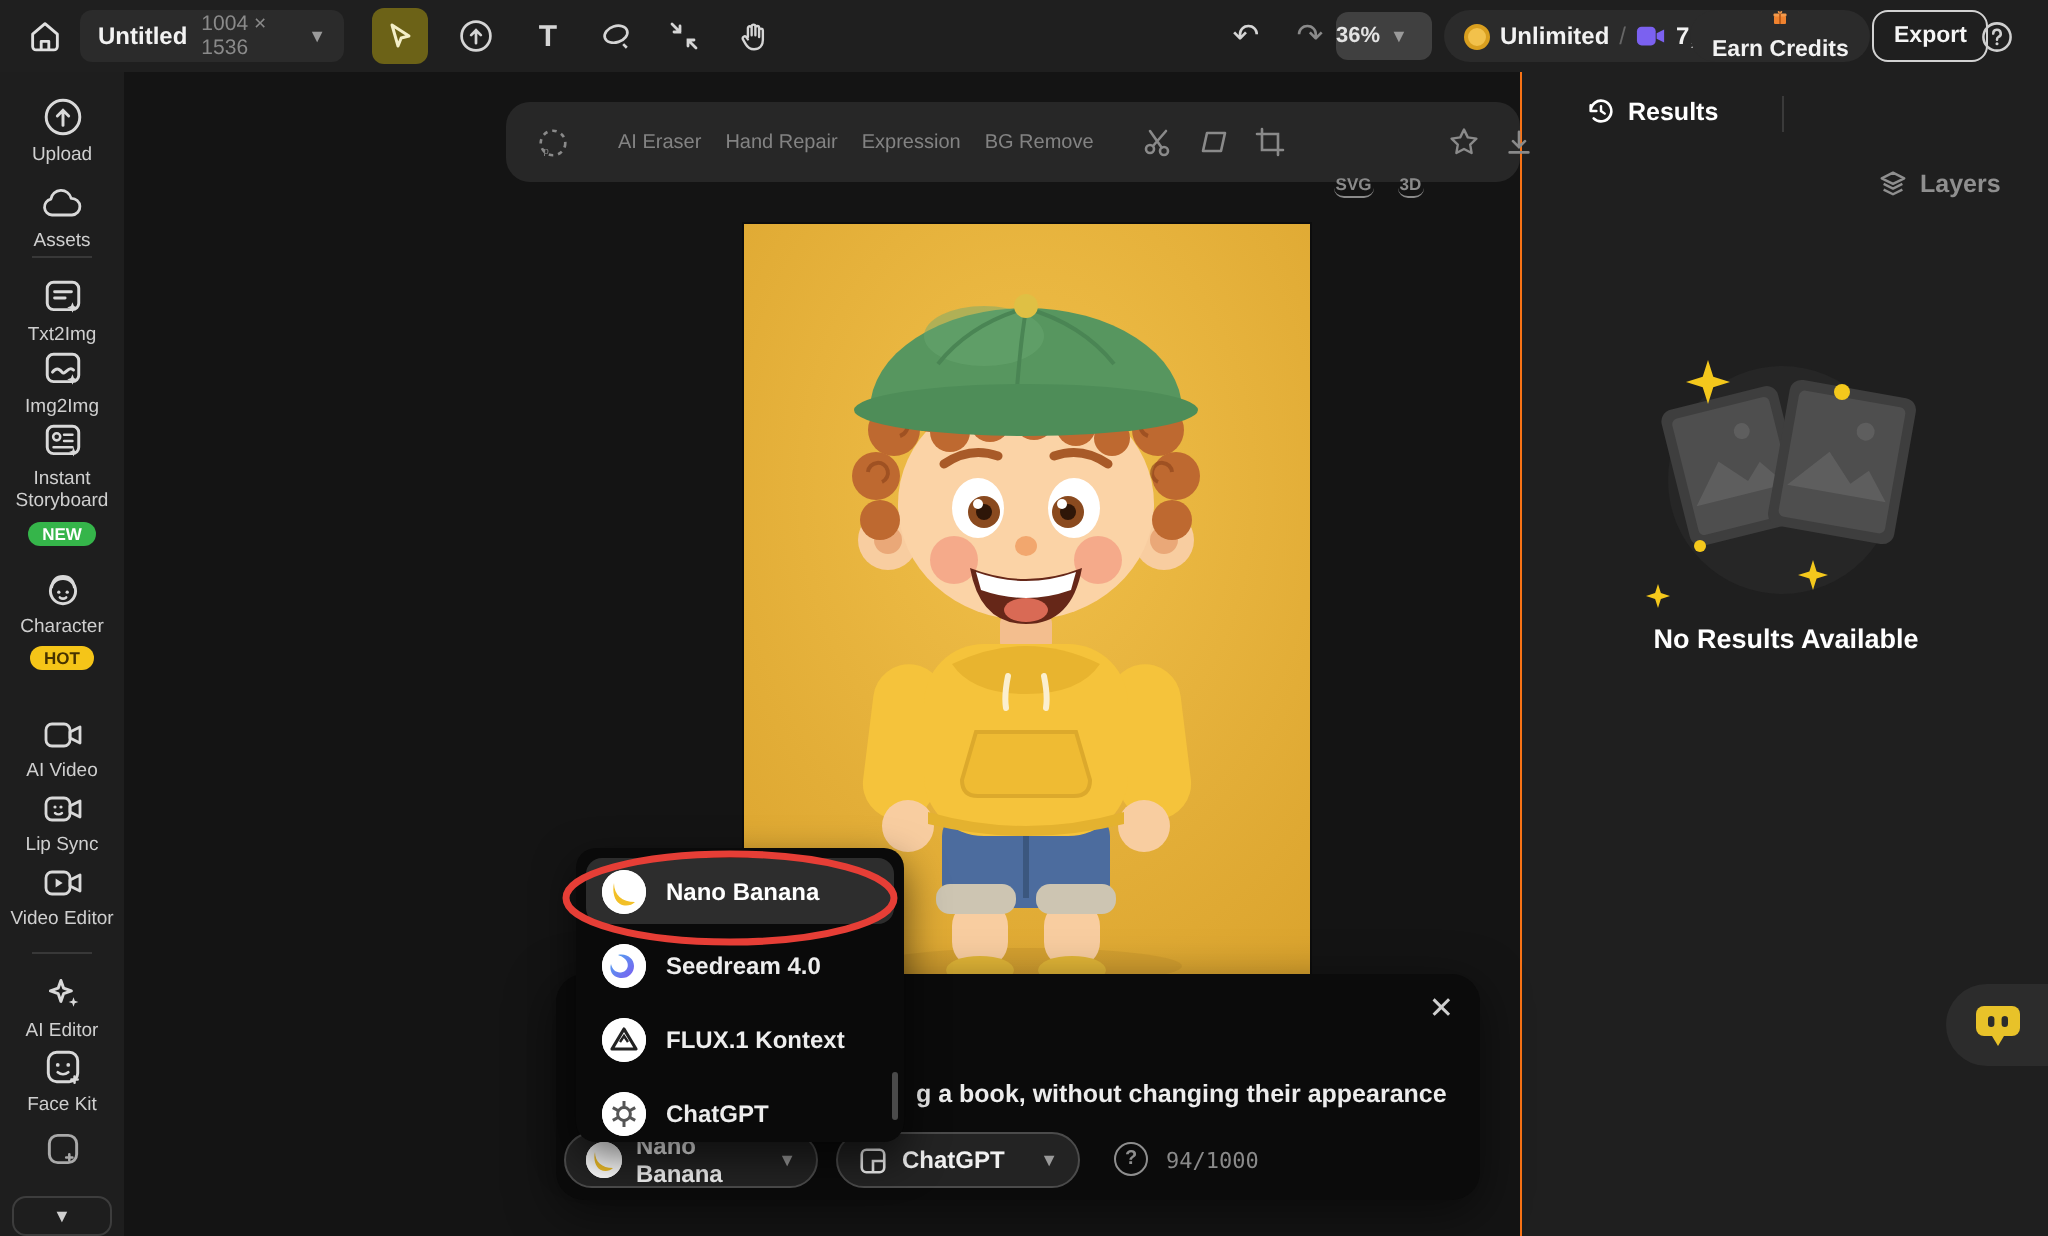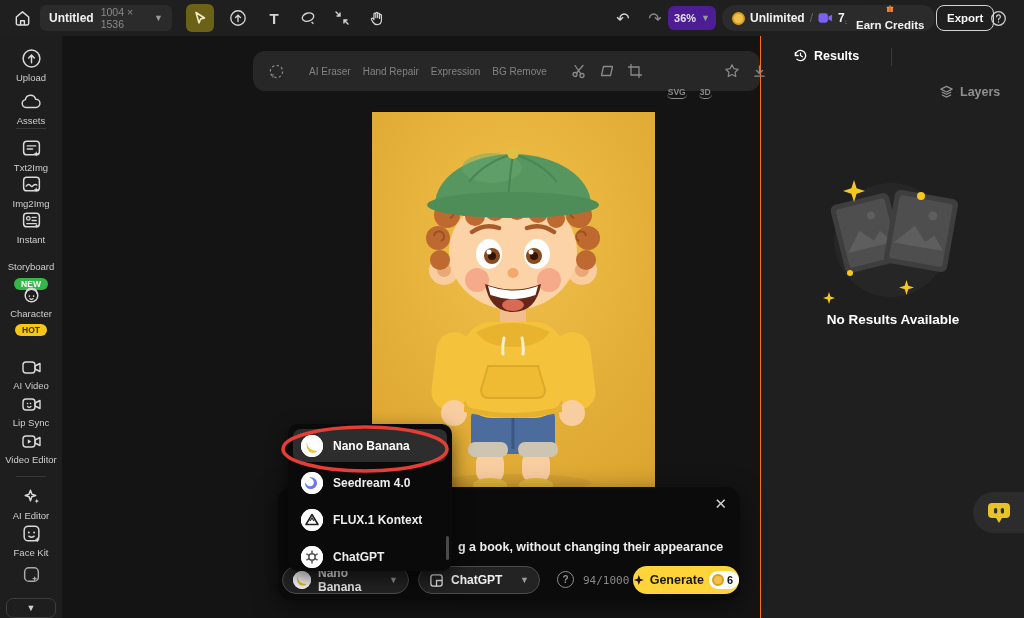--- a/index.html
+++ b/index.html
@@ -11,22 +11,22 @@
   
   .topbar { position:absolute; left:0; top:0; width:1024px; height:36px; background:#1f1f1f; z-index:20; }
   .iconbtn { display:flex; align-items:center; justify-content:center; cursor:pointer; color:#d5d5d5; }
   .project-pill { position:absolute; left:40px; top:5px; width:132px; height:26px; background:#2b2b2b; border-radius:6px;
     display:flex; align-items:center; gap:7px; padding:0 9px; }
   .project-name { color:#f2f2f2; font-size:12px; font-weight:700; }
   .project-dims { color:#8a8a8a; font-size:10.5px; flex:1; }
   .chev { color:#9a9a9a; font-size:9px; }
   .tool { position:absolute; top:4px; width:28px; height:28px; border-radius:6px; display:flex; align-items:center; justify-content:center; color:#d5d5d5; }
   .tool.active { background:#6c6217; color:#f3efc8; }
-  .zoom-pill { position:absolute; left:668px; top:6px; width:48px; height:24px; background:#4c1d95; border-radius:6px;
-    display:flex; align-items:center; justify-content:center; gap:5px; color:#e3e3e3; font-size:11px; font-weight:700; }
+  .zoom-pill { position:absolute; left:668px; top:6px; width:48px; height:24px; background:#404040; border-radius:6px;
+    display:flex; align-items:center; justify-content:flex-start; gap:5px; color:#e3e3e3; font-size:11px; font-weight:700; }
   .plan-pill { position:absolute; left:722px; top:5px; height:26px; background:#2b2b2b; border-radius:13px;
     display:flex; align-items:center; gap:5px; padding:0 10px; font-size:12px; font-weight:700; color:#f2f2f2; }
   .plan-slash { color:#666; font-weight:400; }
   .earn-pill { position:absolute; left:845px; top:5px; height:26px; background:#2b2b2b; border-radius:13px;
     display:flex; align-items:center; gap:6px; padding:0 11px; font-size:11.5px; font-weight:700; color:#f2f2f2;flex-direction:column; }
   .export-btn { position:absolute; left:936px; top:5px; height:26px; padding:0 10px; border:1.5px solid #d2d2d2; border-radius:8px;
     display:flex; align-items:center; color:#f5f5f5; font-size:11.5px; font-weight:700; background:transparent; }
   .coin { width:13px; height:13px; border-radius:50%; background:#F2C14B; border:2px solid #D99F1F; display:inline-block; }
 
   
@@ -232,21 +232,21 @@
     <div class="side-item" style="top:174px;">
       <span class="icn">
           <svg width="21" height="21" viewBox="0 0 20 20">
             <rect x="2.5" y="3" width="15" height="13" rx="3" fill="none" stroke="#d9d9d9" stroke-width="1.4"></rect>
             <circle cx="7" cy="8" r="1.7" fill="none" stroke="#d9d9d9" stroke-width="1.2"></circle>
             <path d="M10.5 7h4M10.5 10h4M5.5 13h9" stroke="#d9d9d9" stroke-width="1.2" stroke-linecap="round"></path>
             <path d="M15 13l.6 1.6 1.6.6-1.6.6-.6 1.6-.6-1.6-1.6-.6 1.6-.6Z" fill="#d9d9d9"></path>
           </svg>
         </span>
       <div class="side-label">Instant</div>
-      <div class="side-label" style="margin-top:16px;">Storyboard</div>
+      <div class="side-label" style="margin-top:0;">Storyboard</div>
       <span class="badge new">NEW</span>
     </div>
 
     <div class="side-item" style="top:248px;">
       <span class="icn">
           <svg width="21" height="21" viewBox="0 0 20 20">
             <circle cx="10" cy="11" r="6" fill="none" stroke="#d9d9d9" stroke-width="1.4"></circle>
             <path d="M4.5 9.5C5 6 7 4 10 4s5 2 5.5 5.5" fill="none" stroke="#d9d9d9" stroke-width="1.4"></path>
             <circle cx="8" cy="11.5" r="0.8" fill="#d9d9d9"></circle>
             <circle cx="12" cy="11.5" r="0.8" fill="#d9d9d9"></circle>
@@ -539,30 +539,20 @@
         </svg>
       <span style="flex:1;">ChatGPT</span>
       <span class="chev">▼</span>
     </div>
 
     <div class="qmark">
         <span>?</span>
       </div>
     <div class="counter">94/1000</div>
 
-    <div class="generate-btn">
-      <svg width="12" height="12" viewBox="0 0 16 16">
-          <path d="M8 1l1.8 5.2L15 8l-5.2 1.8L8 15 6.2 9.8 1 8l5.2-1.8Z" fill="#161616"></path>
-        </svg>
-      <span>Generate</span>
-      <span class="cost-badge">
-        <span class="coin" style="width:12px;height:12px;"></span>
-        <span>6</span>
-      </span>
-    </div>
   </div>
 
   <div class="dropdown">
     <div class="dd-row sel">
       <span class="dd-icon">
         <svg width="22" height="22" viewBox="0 0 22 22">
             <circle cx="11" cy="11" r="11" fill="#fff"></circle>
             <path d="M6 6.5c0 6 4 9.5 10.5 9.5-1.8 1.9-5 2.4-7.5 1C6.3 15.5 5 11 6 6.5Z" fill="#F2C028"></path>
           </svg>
       </span>

